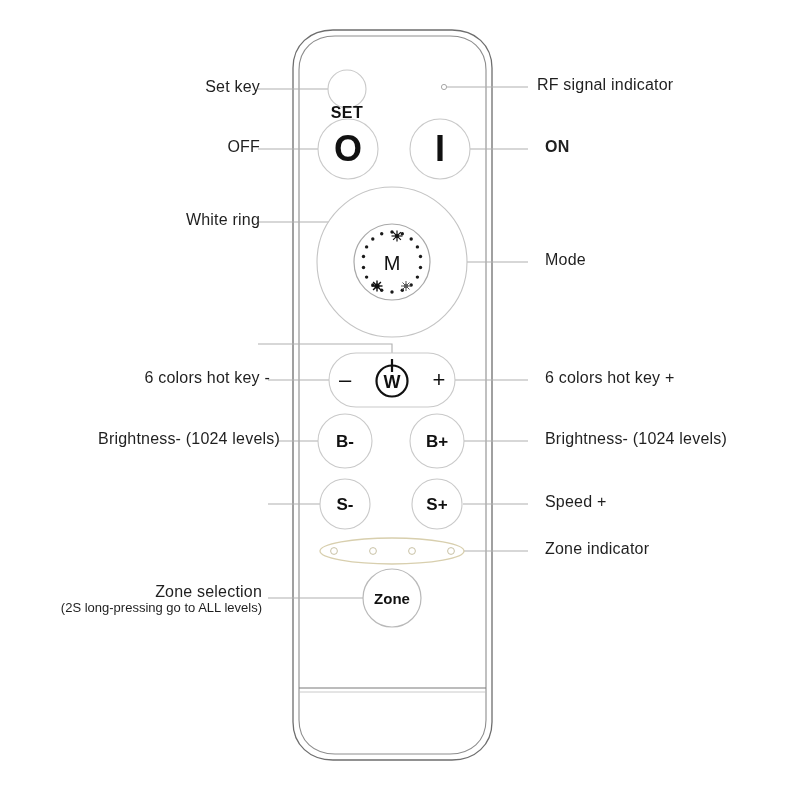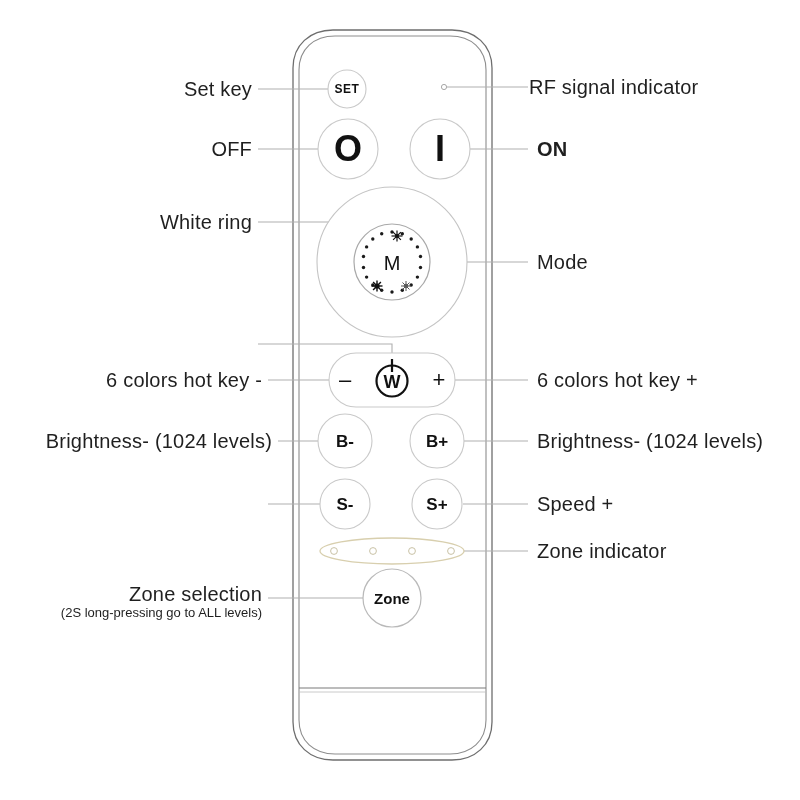--- a/index.html
+++ b/index.html
@@ -27,32 +27,32 @@
   .label {
     position: absolute;
     font-family: "Liberation Sans", sans-serif;
     color: #1f1f1f;
     white-space: nowrap;
     line-height: 1.15;
   }
   .label-left  { text-align: right; }
   .label-right { text-align: left; }
 
-  .lbl-main { font-size: 20px; letter-spacing: 0.2px; }
+  .lbl-main { font-size: 16px; letter-spacing: 0.2px; padding-left: 8px; }
   .lbl-sub  { font-size: 13px; letter-spacing: 0px; display: block; }
 
   .btn-glyph {
     position: absolute;
     font-family: "Liberation Sans", sans-serif;
     color: #111111;
     text-align: center;
     white-space: nowrap;
     line-height: 1;
   }
-  .glyph-set   { font-size: 12px; font-weight: 700; letter-spacing: 0.5px; }
+  .glyph-set   { font-size: 16px; font-weight: 700; letter-spacing: 0.5px; margin-top: 22px; }
   .glyph-big   { font-size: 36px; font-weight: 700; }
   .glyph-m     { font-size: 20px; font-weight: 400; }
   .glyph-pm    { font-size: 22px; font-weight: 400; }
   .glyph-w     { font-size: 18px; font-weight: 700; }
   .glyph-bs    { font-size: 17px; font-weight: 700; }
   .glyph-zone  { font-size: 15px; font-weight: 700; }
 </style>
 </head>
 <body>
 

